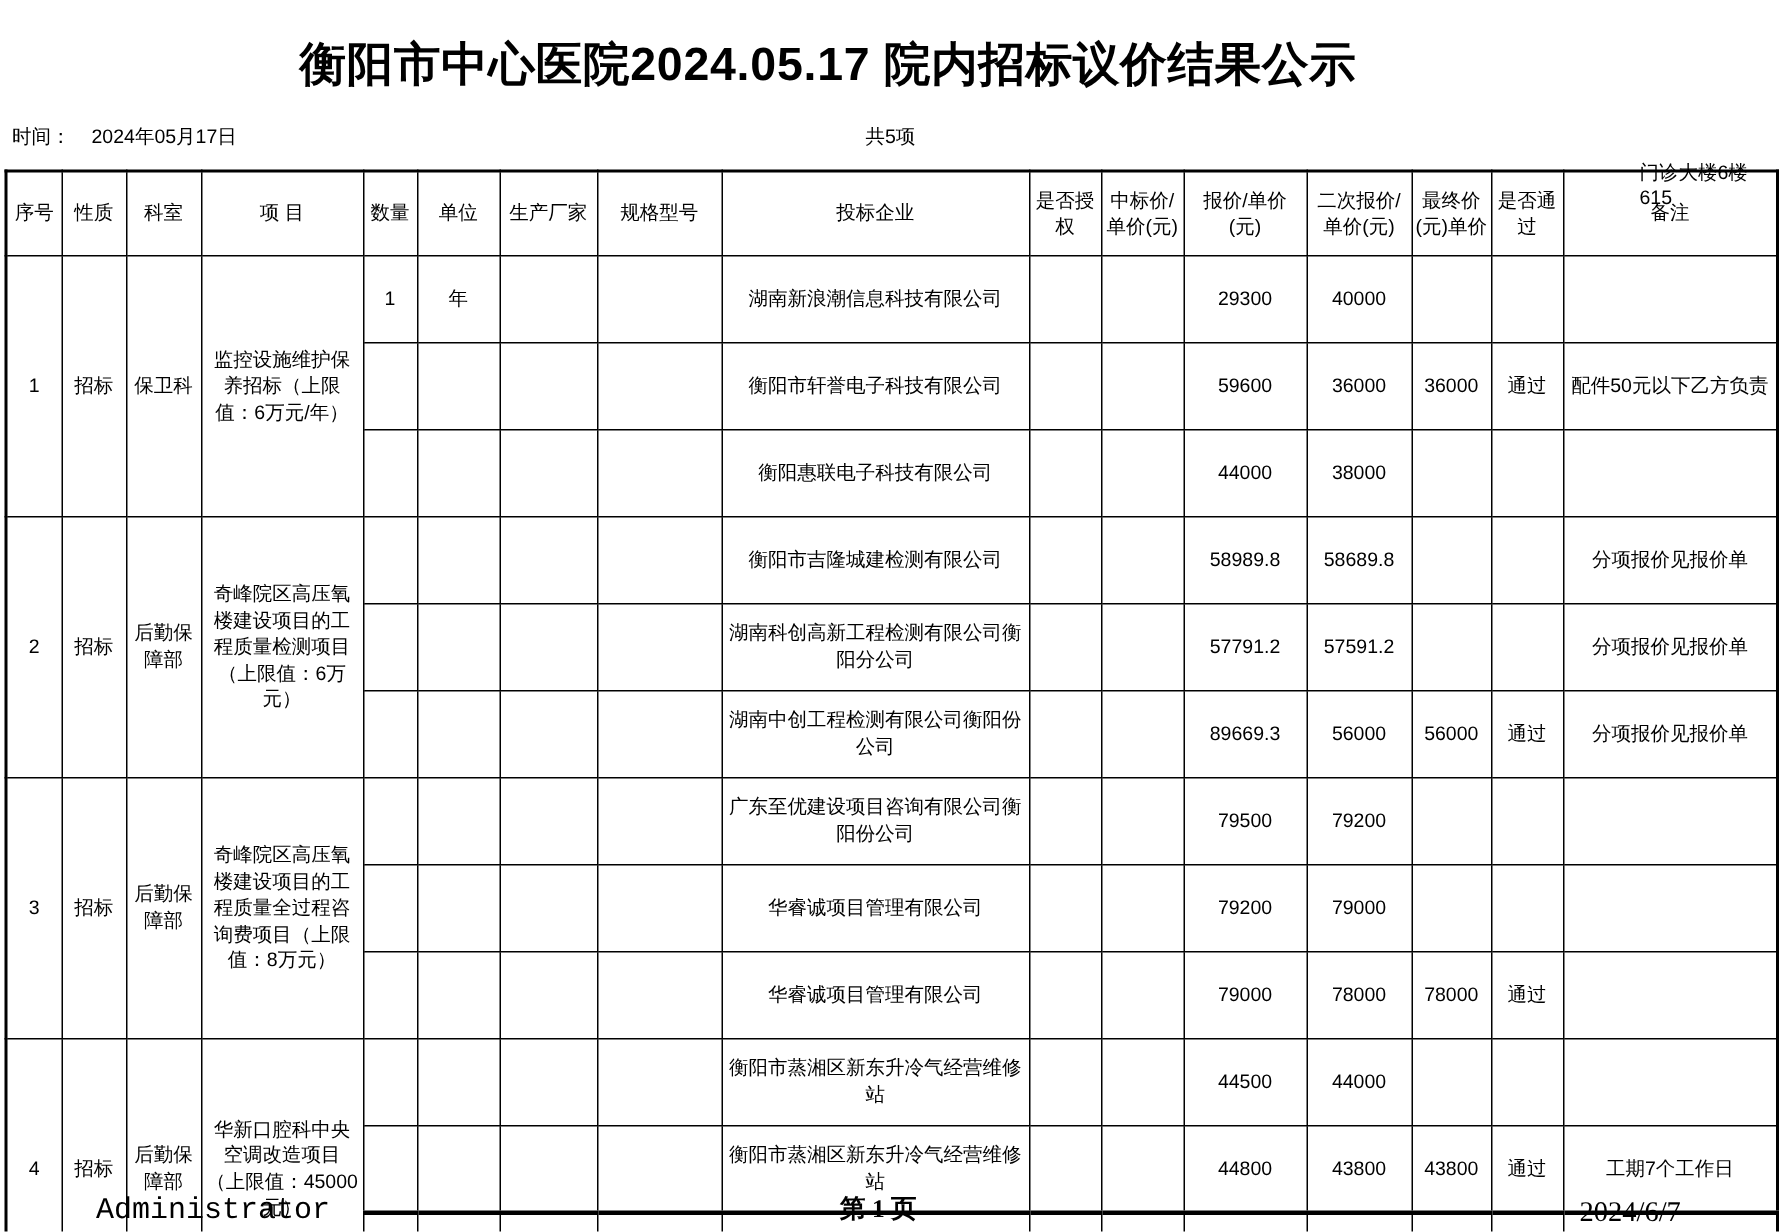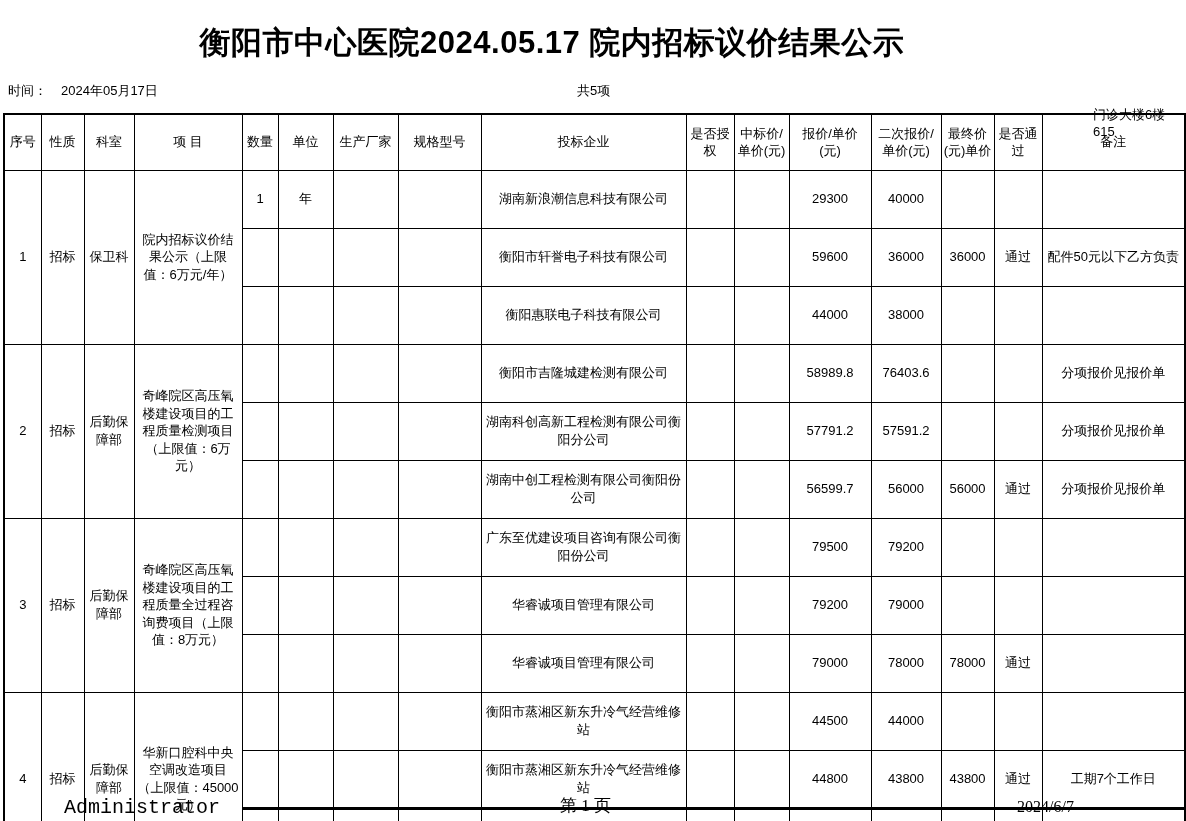--- a/index.html
+++ b/index.html
@@ -46,26 +46,26 @@
   .bid-table tr.phantom td { border-top: 3px solid #000; }
 
   .page-footer-left {
     position: absolute; left: 64px; top: 796px;
     font-family: Liberation Mono, monospace;
     font-size: 20px; z-index: 5;
   }
   .page-footer-center {
     position: absolute; left: 560px; top: 794px;
     font-family: "Liberation Serif", "DejaVu Serif", serif;
-    font-size: 17px; z-index: 5; white-space: pre;
+    font-size: 17px; z-index: 5; white-space: pre; font-weight: bold;
   }
   .page-footer-right {
-    position: absolute; left: 1017px; top: 798px;
+    position: absolute; left: 1053px; top: 798px;
     font-family: "Liberation Serif", "DejaVu Serif", serif;
-    font-size: 16px; z-index: 5;
+    font-size: 19px; z-index: 5;
   }
 </style>
 </head>
 <body>
 
 <div class="doc-title">衡阳市中心医院2024.05.17 院内招标议价结果公示</div>
 
 <div class="info-row">
   <span class="info-time"><span>时间：</span><span class="info-time-value">2024年05月17日</span></span>
   <span class="info-count">共5项</span>
@@ -109,21 +109,21 @@
         <th>最终价(元)单价</th>
         <th>是否通过</th>
         <th>备注</th>
       </tr>
   </thead>
   <tbody>
       <tr>
         <td rowspan="3">1</td>
         <td rowspan="3">招标</td>
         <td rowspan="3">保卫科</td>
-        <td rowspan="3">院内招标议价结果公示（上限值：6万元/年）</td>
+        <td rowspan="3">监控设施维护保养招标（上限值：6万元/年）</td>
         <td>1</td>
         <td>年</td>
         <td></td>
         <td></td>
         <td>湖南新浪潮信息科技有限公司</td>
         <td></td>
         <td></td>
         <td>29300</td>
         <td>40000</td>
         <td></td>
@@ -164,21 +164,21 @@
         <td rowspan="3">后勤保障部</td>
         <td rowspan="3">奇峰院区高压氧楼建设项目的工程质量检测项目（上限值：6万元）</td>
         <td></td>
         <td></td>
         <td></td>
         <td></td>
         <td>衡阳市吉隆城建检测有限公司</td>
         <td></td>
         <td></td>
         <td>58989.8</td>
-        <td>76403.6</td>
+        <td>58689.8</td>
         <td></td>
         <td></td>
         <td>分项报价见报价单</td>
       </tr>
       <tr>
         <td></td>
         <td></td>
         <td></td>
         <td></td>
         <td>湖南科创高新工程检测有限公司衡阳分公司</td>
@@ -191,21 +191,21 @@
         <td>分项报价见报价单</td>
       </tr>
       <tr>
         <td></td>
         <td></td>
         <td></td>
         <td></td>
         <td>湖南中创工程检测有限公司衡阳份公司</td>
         <td></td>
         <td></td>
-        <td>56599.7</td>
+        <td>89669.3</td>
         <td>56000</td>
         <td>56000</td>
         <td>通过</td>
         <td>分项报价见报价单</td>
       </tr>
       <tr>
         <td rowspan="3">3</td>
         <td rowspan="3">招标</td>
         <td rowspan="3">后勤保障部</td>
         <td rowspan="3">奇峰院区高压氧楼建设项目的工程质量全过程咨询费项目（上限值：8万元）</td>

